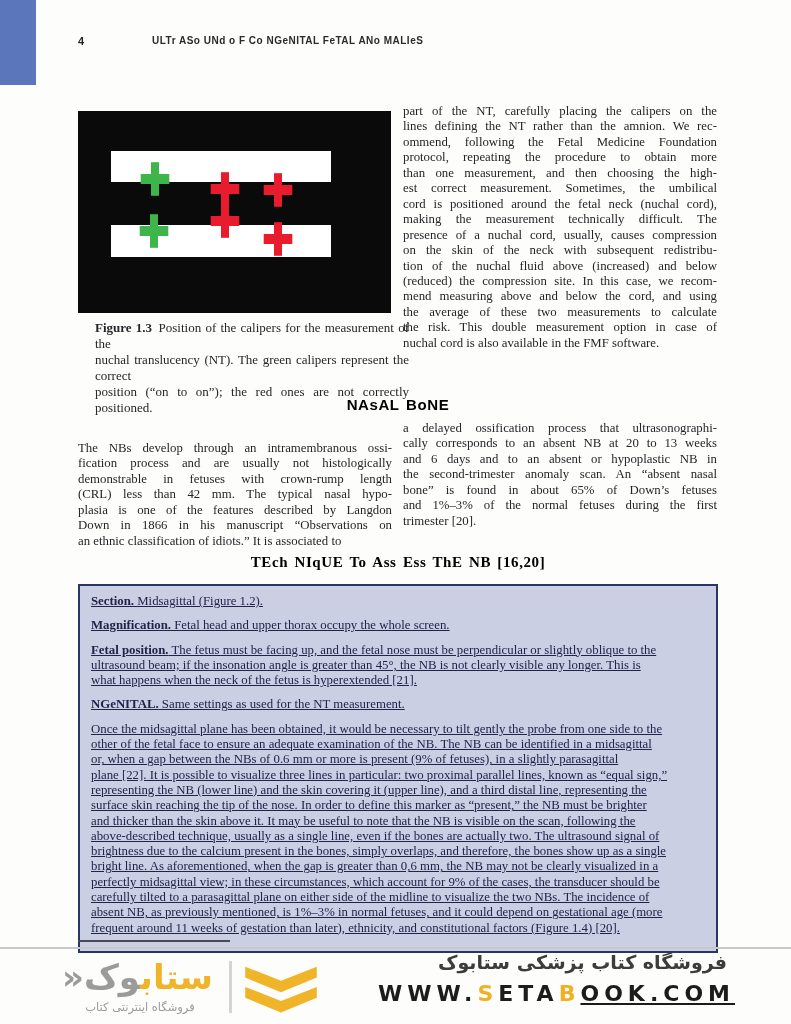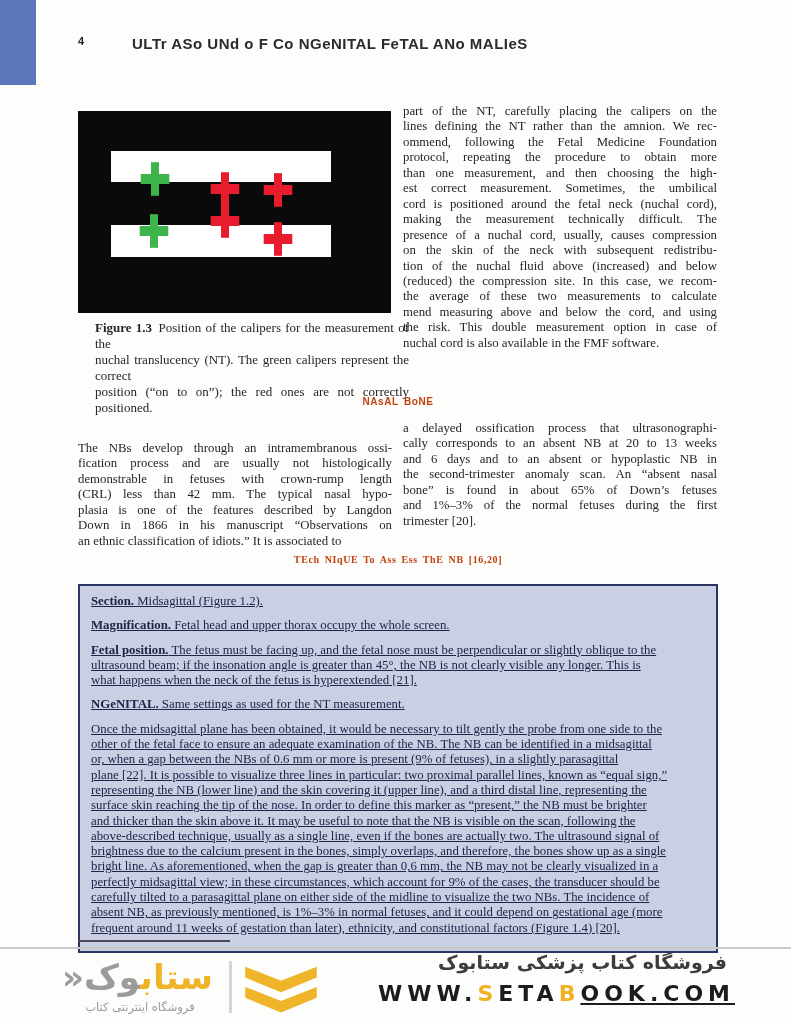--- a/index.html
+++ b/index.html
@@ -1,33 +1,33 @@
 <!DOCTYPE html>
 <html style="--corner_blue: #5b76bb; --box_bg: #cbcfe4; --box_border: #2a3563; --box_text: #202449; --caliper_green: #3db54a; --caliper_red: #e81c2c; --brand_yellow: #f0b429; --logo_gray: #9b9b9b; --rule_gray: #c9c9c9; --body_text: #26262a;"><head>
 <meta charset="utf-8">
 <style>
   html,body{margin:0;padding:0;background:#e9e9e9;}
   .page{position:relative;width:791px;height:1024px;background:#fdfdfc;margin:0 auto;overflow:hidden;
         font-family:"Liberation Serif",serif;color:var(--body_text);}
   .corner{position:absolute;left:0;top:0;width:36px;height:85px;background:var(--corner_blue);}
   .pagenum{position:absolute;left:78px;top:35px;font-family:"Liberation Sans",sans-serif;
            font-size:11px;font-weight:bold;color:#222;}
-  .runtitle{position:absolute;left:132px;top:35px;font-family:"Liberation Sans",sans-serif;
-            font-size:15px;font-weight:bold;letter-spacing:.5px;color:#2b2b2b;white-space:nowrap;}
+  .runtitle{position:absolute;left:152px;top:35px;font-family:"Liberation Sans",sans-serif;
+            font-size:10px;font-weight:bold;letter-spacing:.5px;color:#2b2b2b;white-space:nowrap;}
   .figure{position:absolute;left:78px;top:111px;width:313px;height:202px;display:block;}
   .caption{position:absolute;left:78px;top:320px;width:314px;font-size:13px;line-height:16px;color:#26262a;margin-left:17px;}
   .col{position:absolute;font-size:12.8px;line-height:15.45px;color:#26262a;}
   .introR{left:403px;top:104px;width:314px;}
   .nbL{left:78px;top:441px;width:314px;}
   .nbR{left:403px;top:421px;width:314px;}
   .jline{text-align:justify;text-align-last:justify;}
   .jline.last{text-align-last:left;}
   .jline b{font-weight:bold;}
   .h1{position:absolute;left:78px;width:640px;text-align:center;font-family:"Liberation Sans",sans-serif;
-      font-size:10px;font-weight:bold;letter-spacing:.6px;word-spacing:2px;color:#c2410c;}
+      font-size:15px;font-weight:bold;letter-spacing:.6px;word-spacing:2px;color:#000000;}
   .nasal{top:396px;}
   .tech{top:554px;font-family:Liberation Serif, serif;}
   .box{position:absolute;left:78px;top:584px;width:640px;min-height:356px;box-sizing:border-box;
        background:var(--box_bg);border:2px solid var(--box_border);padding:8px 11px 6px 11px;
        font-size:12.8px;line-height:15.3px;color:var(--box_text);}
   .box p{margin:0 0 9px 0;text-decoration:underline;}
   .box p b{font-weight:bold;}
   .box p .rest{white-space:pre-line;}
   .rule{position:absolute;left:0;top:947px;width:791px;height:2px;background:var(--rule_gray);}
   .boxshadowline{position:absolute;left:78px;top:940px;width:152px;height:2px;background:#4a4a52;}
@@ -83,22 +83,22 @@
       <div class="jline">ommend, following the Fetal Medicine Foundation</div>
       <div class="jline">protocol, repeating the procedure to obtain more</div>
       <div class="jline">than one measurement, and then choosing the high-</div>
       <div class="jline">est correct measurement. Sometimes, the umbilical</div>
       <div class="jline">cord is positioned around the fetal neck (nuchal cord),</div>
       <div class="jline">making the measurement technically difficult. The</div>
       <div class="jline">presence of a nuchal cord, usually, causes compression</div>
       <div class="jline">on the skin of the neck with subsequent redistribu-</div>
       <div class="jline">tion of the nuchal fluid above (increased) and below</div>
       <div class="jline">(reduced) the compression site. In this case, we recom-</div>
+      <div class="jline">mend measuring above and below the cord, and using</div>
       <div class="jline">the average of these two measurements to calculate</div>
-      <div class="jline">mend measuring above and below the cord, and using</div>
       <div class="jline">the risk. This double measurement option in case of</div>
       <div class="jline last">nuchal cord is also available in the FMF software.</div>
     </div>
 
   <div class="h1 nasal">NAsAL BoNE</div>
   <div class="col nbL">
       <div class="jline">The NBs develop through an intramembranous ossi-</div>
       <div class="jline">fication process and are usually not histologically</div>
       <div class="jline">demonstrable in fetuses with crown-rump length</div>
       <div class="jline">(CRL) less than 42 mm. The typical nasal hypo-</div>

